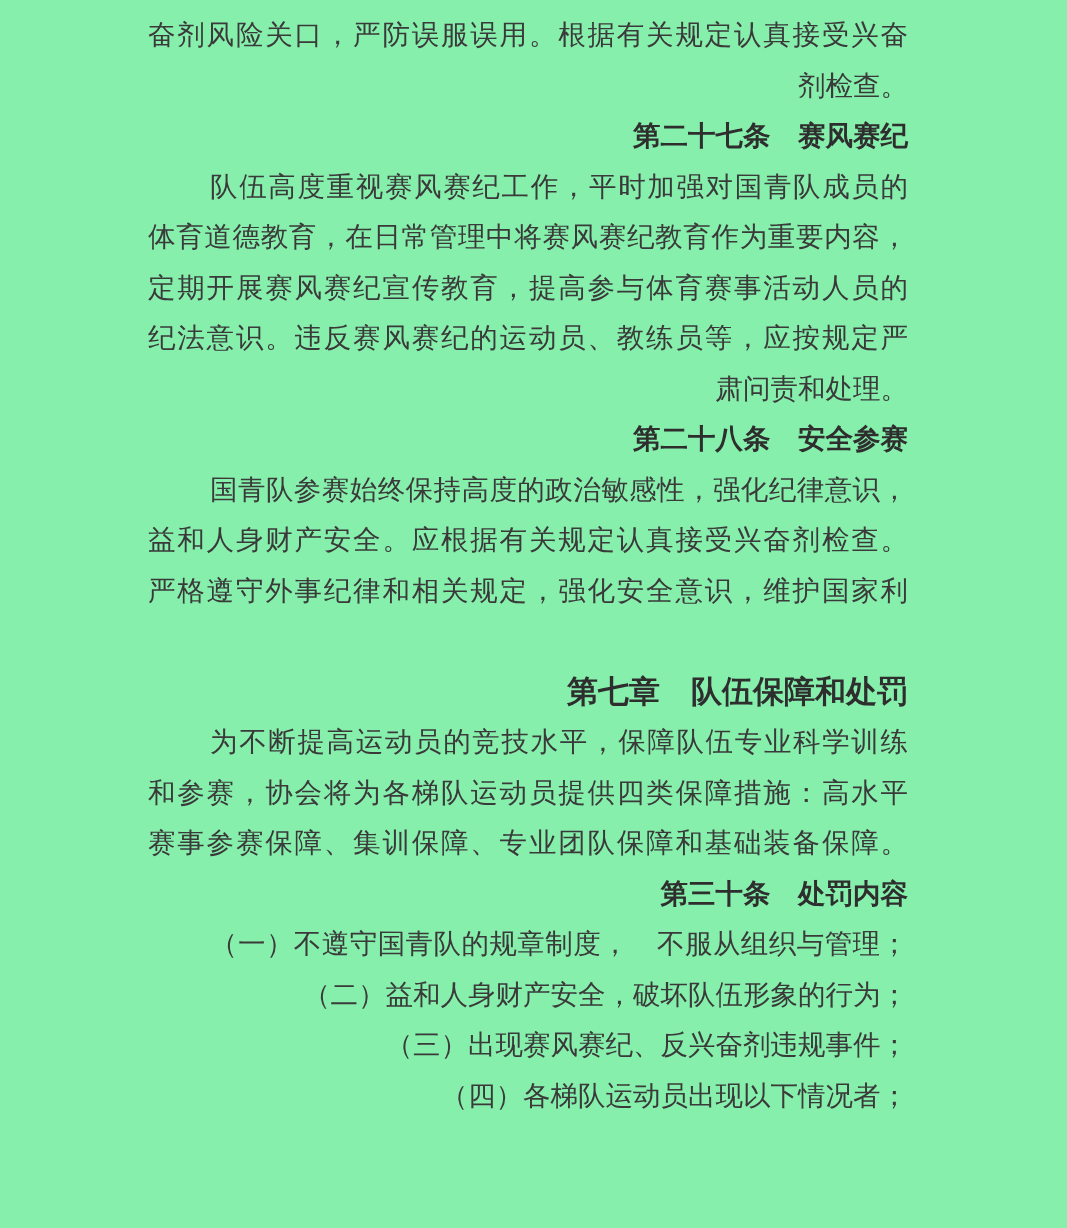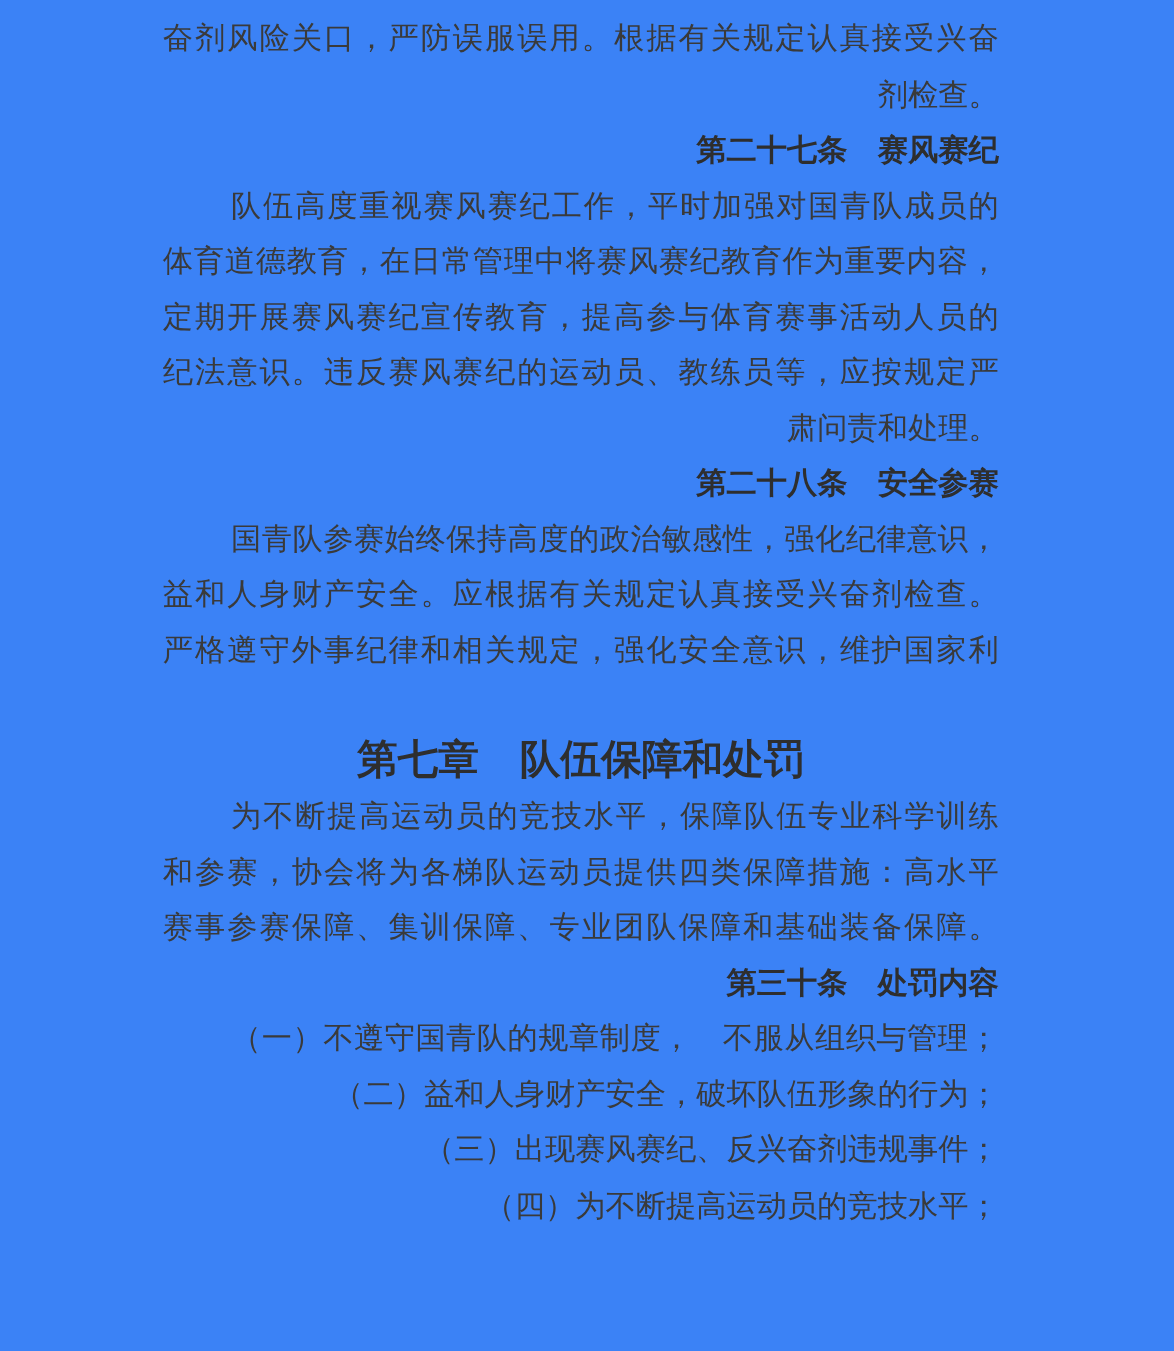--- a/index.html
+++ b/index.html
@@ -5,21 +5,21 @@
   html, body {
     margin: 0;
     padding: 0;
     background: #ffffff;
     font-family: "Liberation Serif", "DejaVu Serif", serif;
   }
   .page {
     position: relative;
     width: 1067px;
     height: 1228px;
-    background: #3b82f6;
+    background: #86efac;
     overflow: hidden;
   }
   .doc-body {
     position: absolute;
     left: 148px;
     top: 10px;
     width: 760px;
     color: #3a3a3a;
   }
   .line {
@@ -39,22 +39,21 @@
   }
   .indent.justify {
     
   }
   .heading {
     font-weight: bold;
     color: #2e2e2e;
   }
   .chapter {
     font-weight: bold;
-    text-align: center;
-    font-size: 37px;
+    font-size: 31px;
     color: #2e2e2e;
   }
   .blank {
     height: 50.5px;
   }
 </style>
 </head>
 <body>
 
 <div class="page">
@@ -74,16 +73,16 @@
     <div class="line justify">严格遵守外事纪律和相关规定，强化安全意识，维护国家利</div>
     <div class="line blank"></div>
     <div class="line chapter">第七章　队伍保障和处罚</div>
     <div class="line indent justify">为不断提高运动员的竞技水平，保障队伍专业科学训练</div>
     <div class="line justify">和参赛，协会将为各梯队运动员提供四类保障措施：高水平</div>
     <div class="line justify">赛事参赛保障、集训保障、专业团队保障和基础装备保障。</div>
     <div class="line heading indent">第三十条　处罚内容</div>
     <div class="line indent justify">（一）不遵守国青队的规章制度，　不服从组织与管理；</div>
     <div class="line indent">（二）益和人身财产安全，破坏队伍形象的行为；</div>
     <div class="line indent">（三）出现赛风赛纪、反兴奋剂违规事件；</div>
-    <div class="line indent">（四）为不断提高运动员的竞技水平；</div>
+    <div class="line indent">（四）各梯队运动员出现以下情况者；</div>
 
   </div>
 </div>
 
 </body></html>

